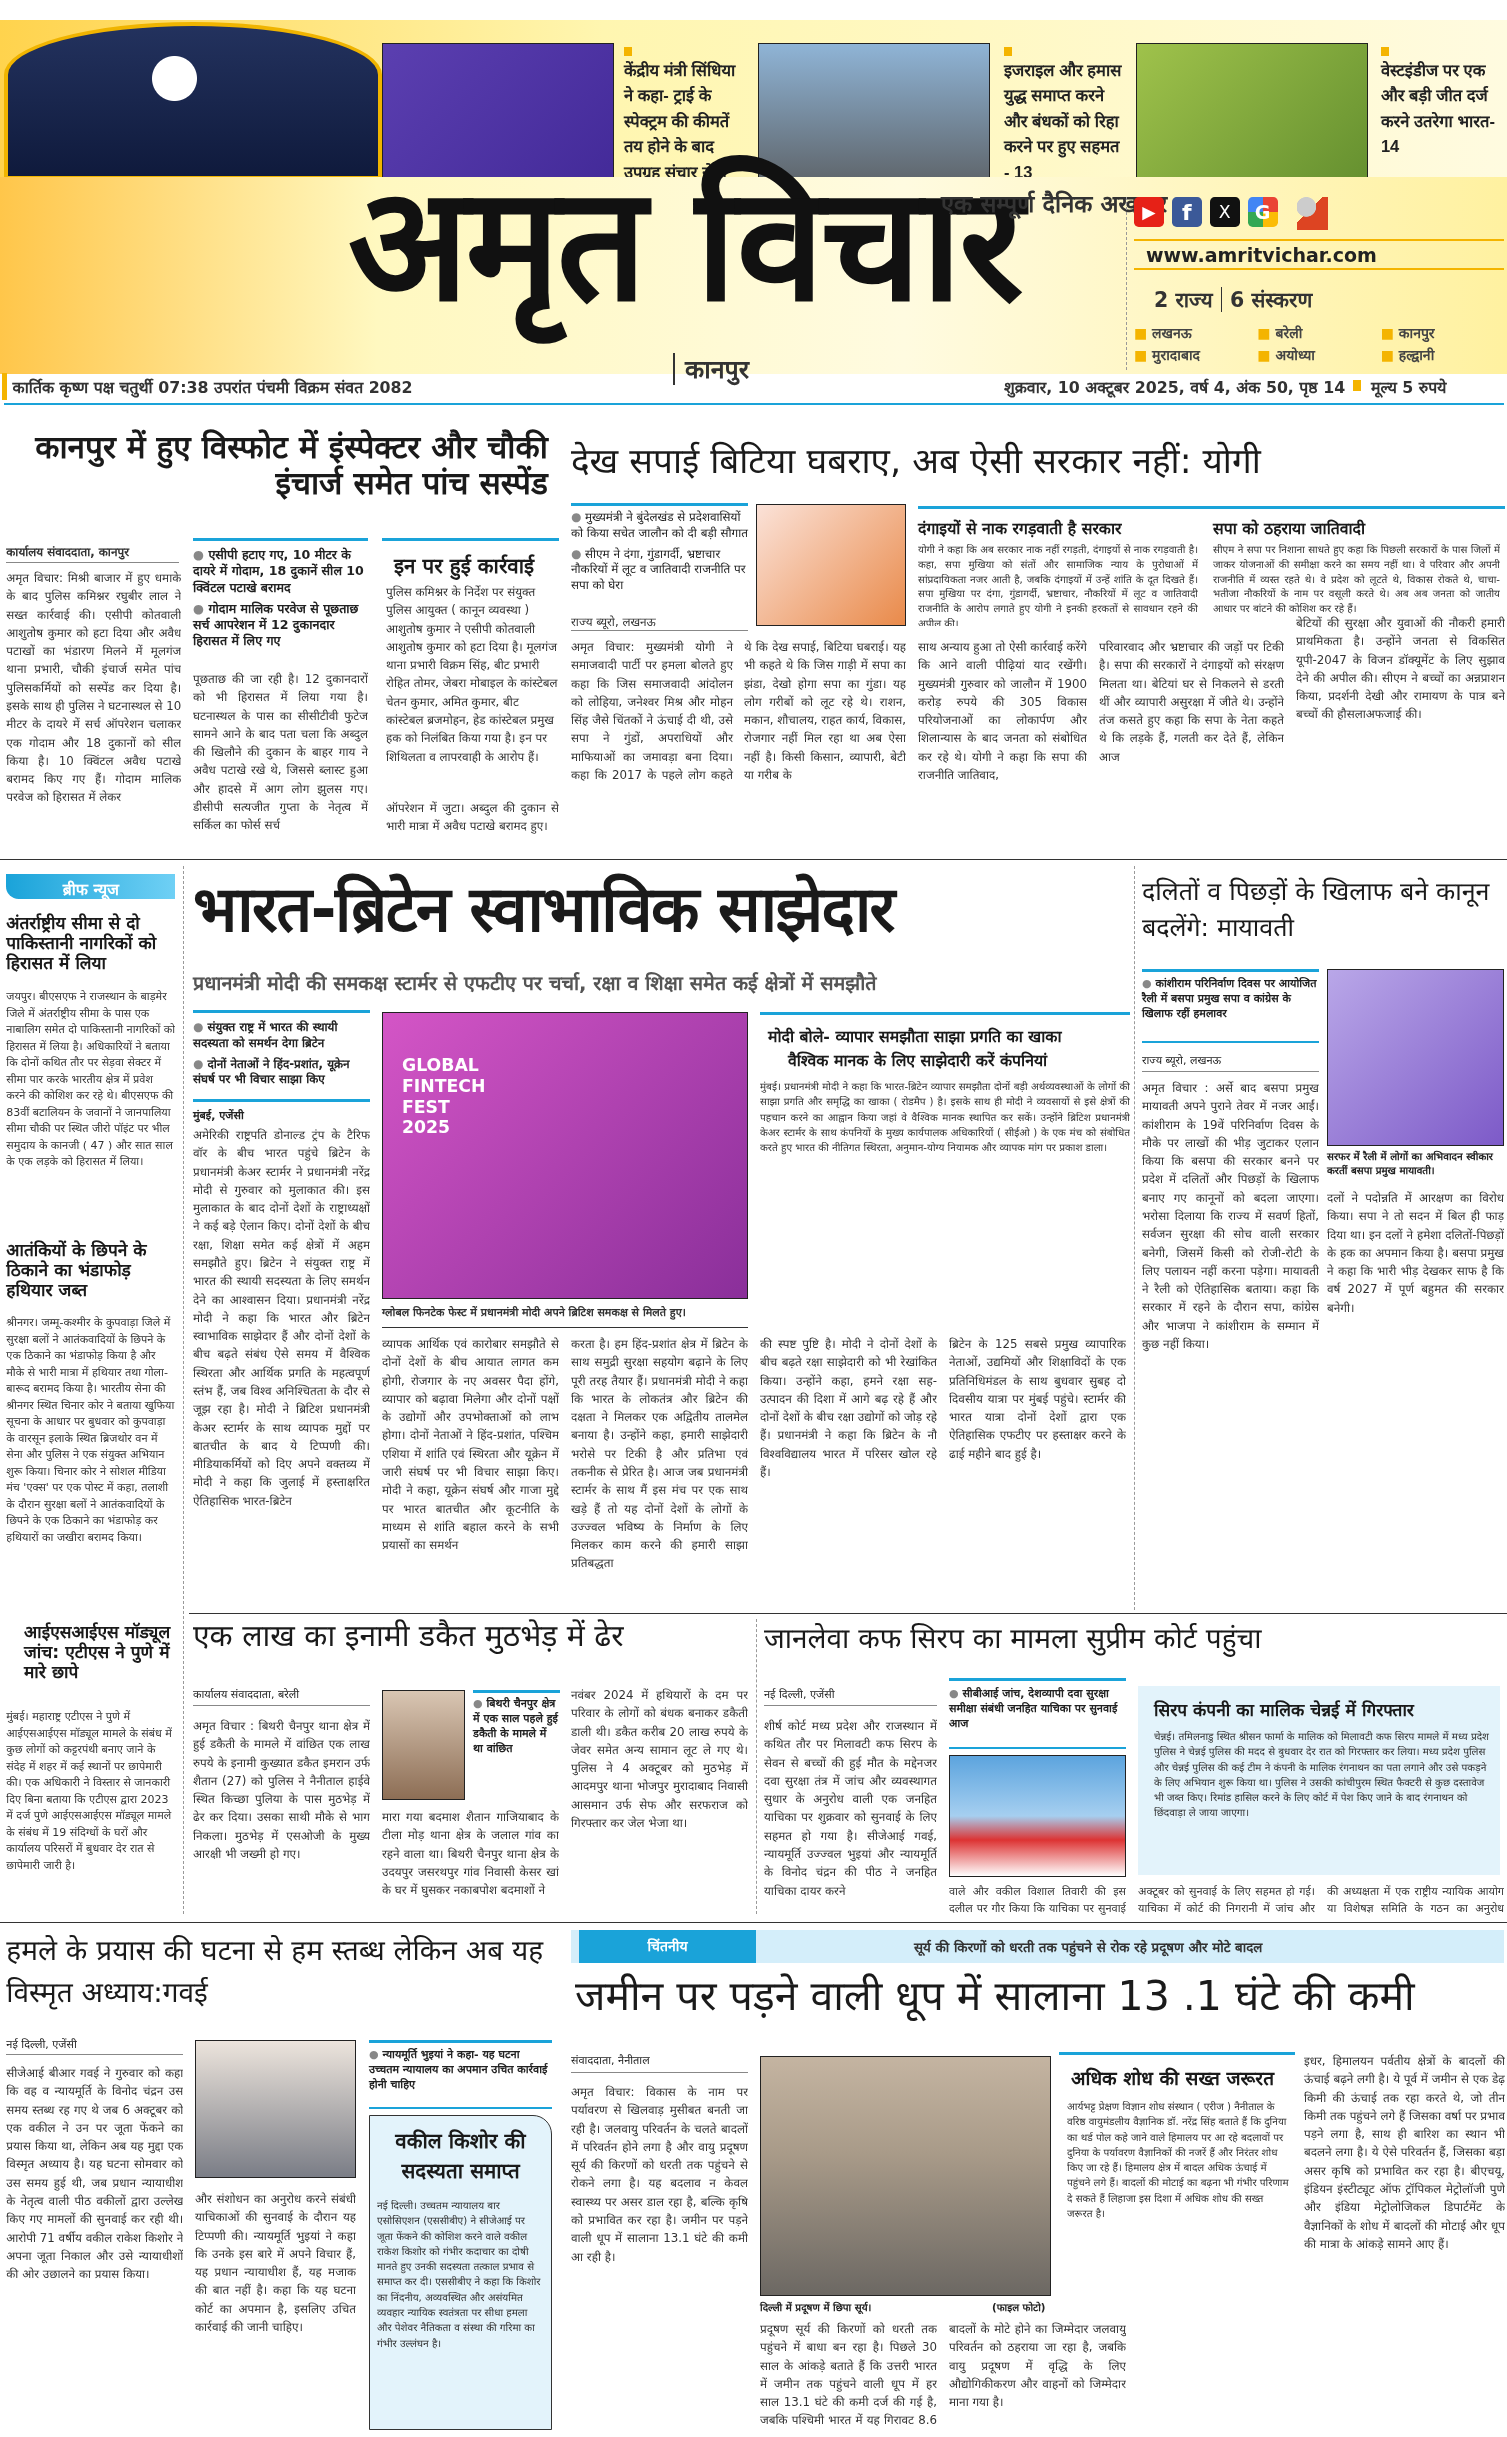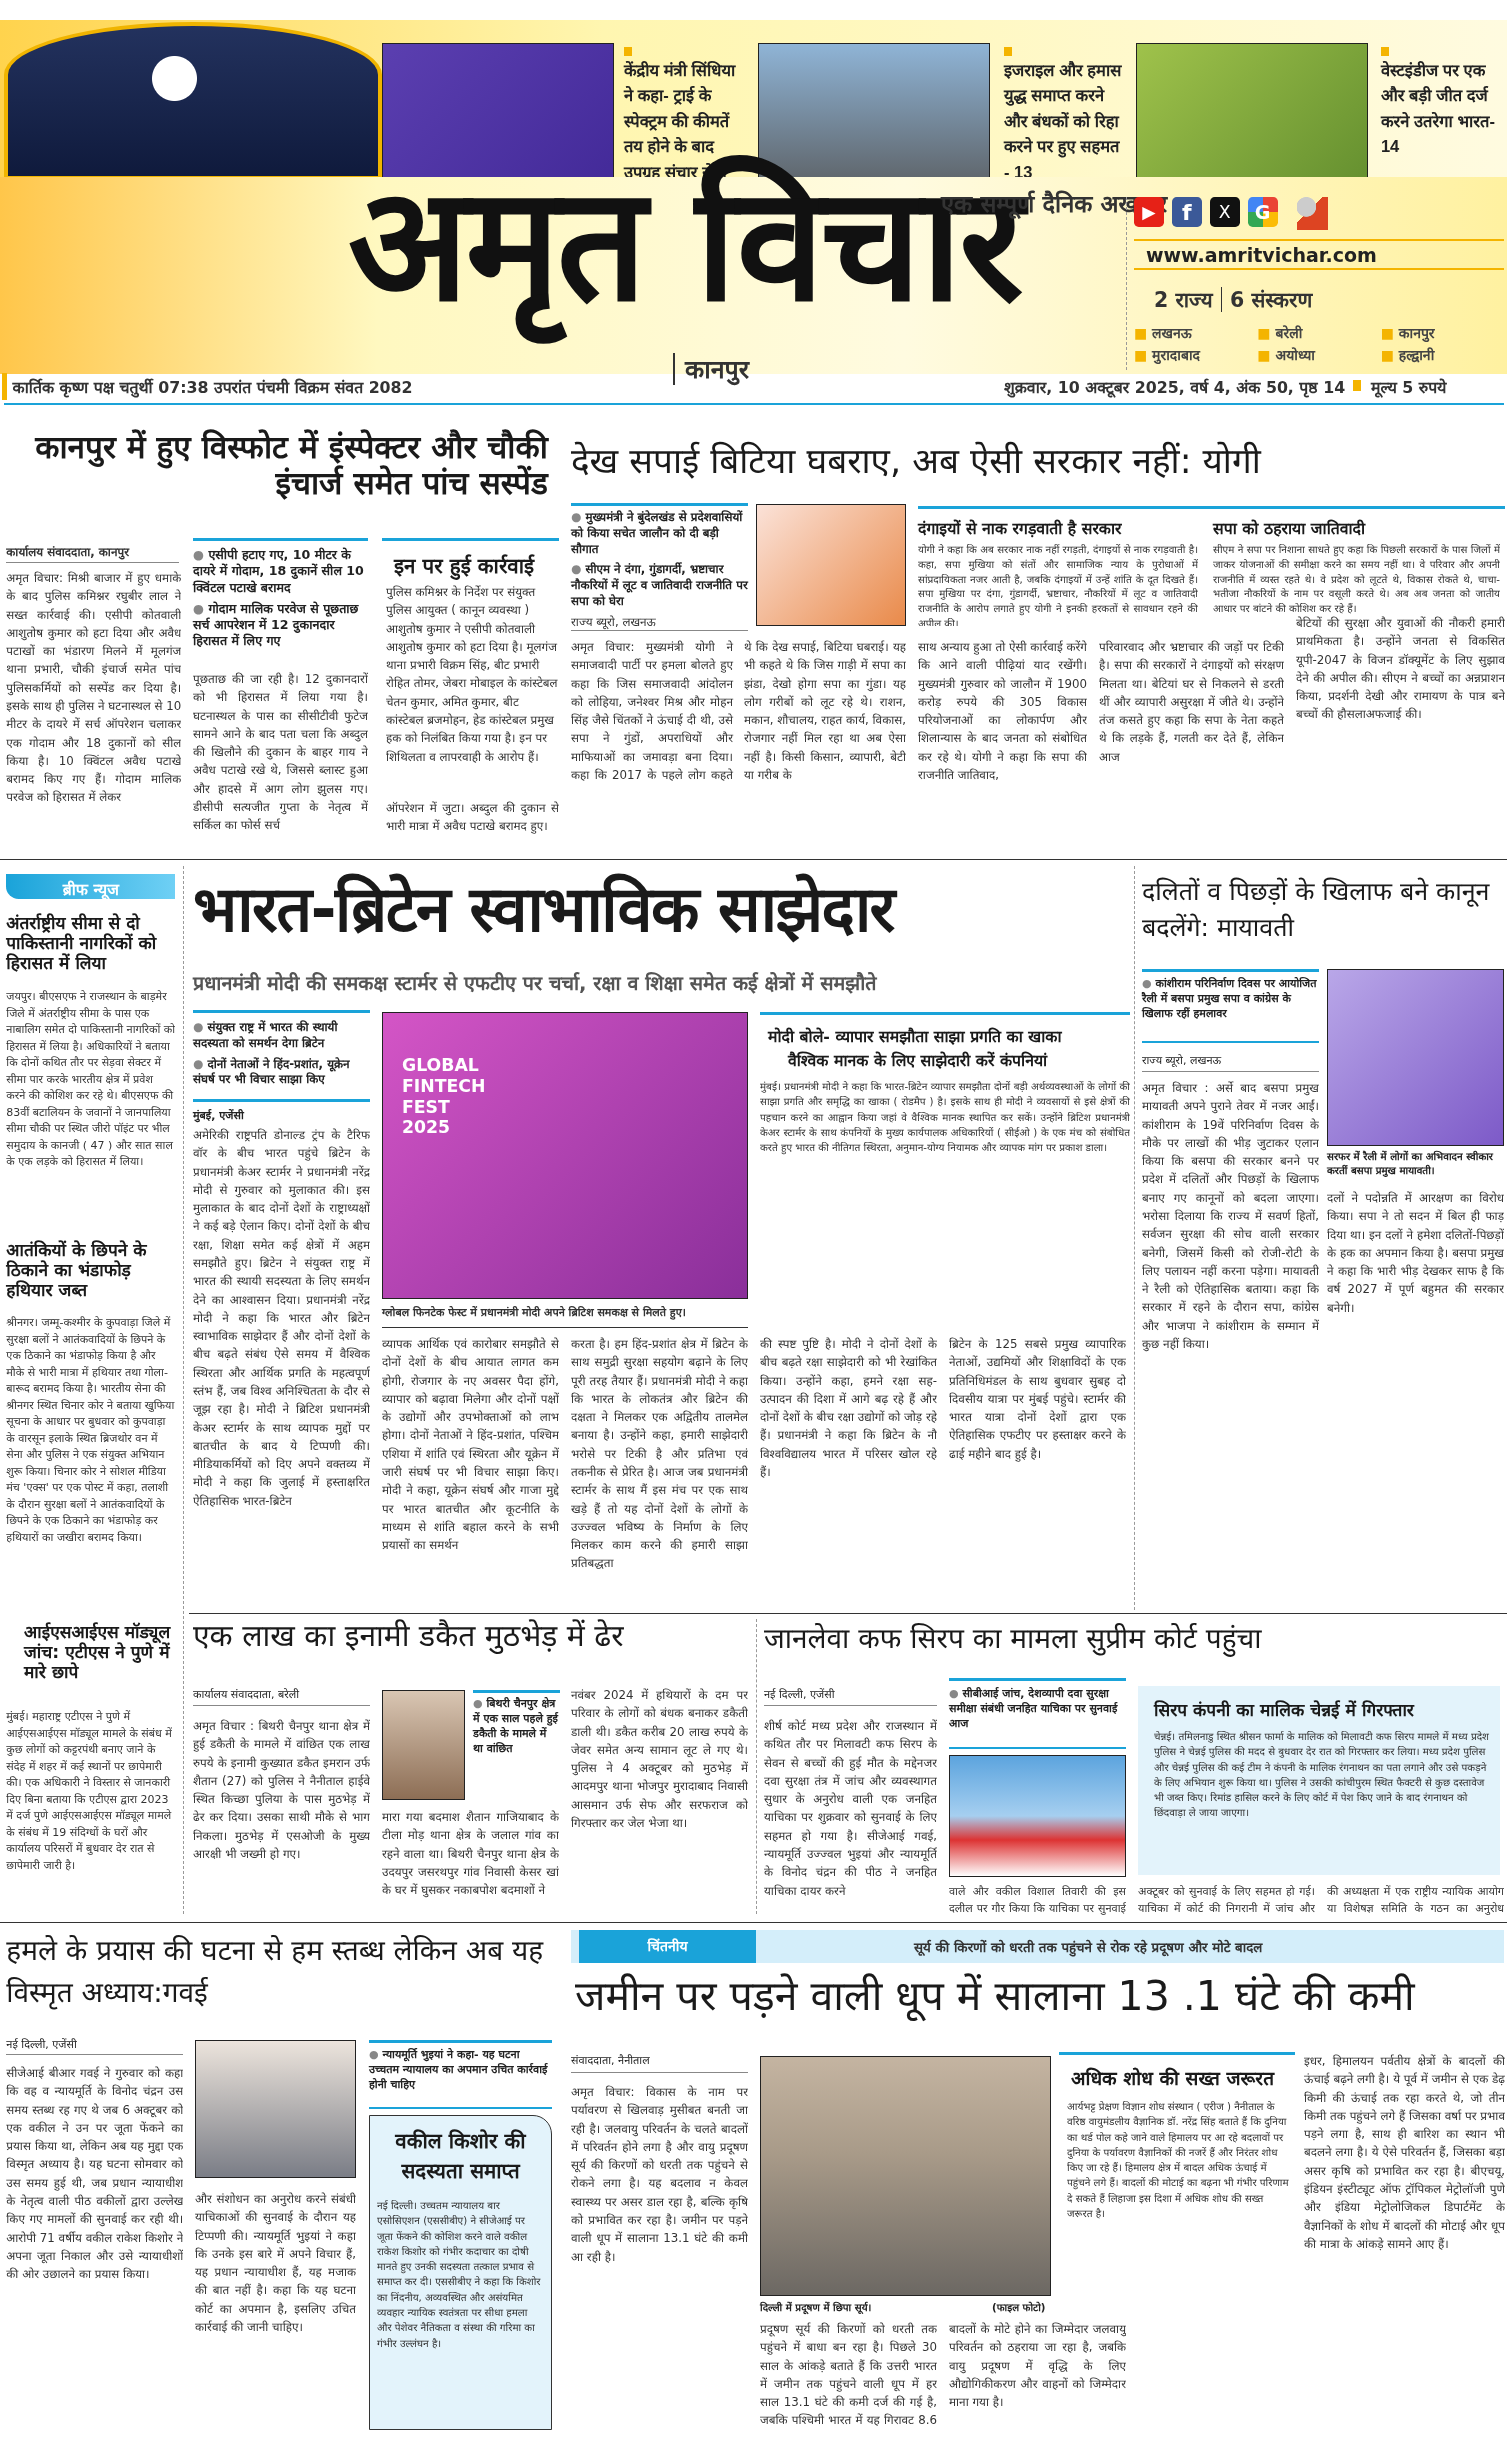--- a/index.html
+++ b/index.html
@@ -75,21 +75,21 @@
   <div class="bullet">गोदाम मालिक परवेज से पूछताछ सर्च आपरेशन में 12 दुकानदार हिरासत में लिए गए</div>
 </div>
 <div class="abs body" style="left:193px;top:670px;width:175px;height:161px;overflow:hidden">पूछताछ की जा रही है। 12 दुकानदारों को भी हिरासत में लिया गया है। घटनास्थल के पास का सीसीटीवी फुटेज सामने आने के बाद पता चला कि अब्दुल की खिलौने की दुकान के बाहर गाय ने अवैध पटाखे रखे थे, जिससे ब्लास्ट हुआ और हादसे में आग लोग झुलस गए। डीसीपी सत्यजीत गुप्ता के नेतृत्व में सर्किल का फोर्स सर्च</div>
 <div class="abs bar" style="left:382px;top:538px;width:177px;height:3.2px"></div>
 <div class="abs hl" style="left:394px;top:555px;font-size:20.5px">इन पर हुई कार्रवाई</div>
 <div class="abs body" style="left:386px;top:583px;width:173px;height:213px;overflow:hidden;text-align:left">पुलिस कमिश्नर के निर्देश पर संयुक्त पुलिस आयुक्त ( कानून व्यवस्था ) आशुतोष कुमार ने एसीपी कोतवाली आशुतोष कुमार को हटा दिया है। मूलगंज थाना प्रभारी विक्रम सिंह, बीट प्रभारी रोहित तोमर, जेबरा मोबाइल के कांस्टेबल चेतन कुमार, अमित कुमार, बीट कांस्टेबल ब्रजमोहन, हेड कांस्टेबल प्रमुख हक को निलंबित किया गया है। इन पर शिथिलता व लापरवाही के आरोप हैं।</div>
 <div class="abs body" style="left:386px;top:799px;width:173px;height:35px;overflow:hidden">ऑपरेशन में जुटा। अब्दुल की दुकान से भारी मात्रा में अवैध पटाखे बरामद हुए।</div>
 
 <div class="abs hl" style="left:571px;top:441px;font-size:35px;font-weight:normal">देख सपाई बिटिया घबराए, अब ऐसी सरकार नहीं: योगी</div>
 <div class="abs bar" style="left:571px;top:503px;width:177px;height:3.2px"></div>
-<div class="abs" style="left:571px;top:510px;width:177px;font-weight:bold;font-size:11.8px;line-height:1.35">
+<div class="abs" style="left:571px;top:510px;width:177px;font-weight:normal;font-size:11.8px;line-height:1.35">
   <div class="bullet" style="margin-bottom:4.7px">मुख्यमंत्री ने बुंदेलखंड से प्रदेशवासियों को किया सचेत जालौन को दी बड़ी सौगात</div>
   <div class="bullet">सीएम ने दंगा, गुंडागर्दी, भ्रष्टाचार नौकरियों में लूट व जातिवादी राजनीति पर सपा को घेरा</div>
 </div>
 <div class="abs img" style="left:756px;top:504px;width:150px;height:122px;background:linear-gradient(135deg,#fbe2d8,#e98a4a)"></div>
 <div class="abs bar" style="left:918px;top:506px;width:587px;height:3.2px"></div>
 <div class="abs hl" style="left:918px;top:520px;font-size:15.8px">दंगाइयों से नाक रगड़वाती है सरकार</div>
 <div class="abs body" style="left:918px;top:543px;width:280px;height:83px;overflow:hidden;font-size:10.2px;line-height:1.45">योगी ने कहा कि अब सरकार नाक नहीं रगड़ती, दंगाइयों से नाक रगड़वाती है। कहा, सपा मुखिया को संतों और सामाजिक न्याय के पुरोधाओं में सांप्रदायिकता नजर आती है, जबकि दंगाइयों में उन्हें शांति के दूत दिखते हैं। सपा मुखिया पर दंगा, गुंडागर्दी, भ्रष्टाचार, नौकरियों में लूट व जातिवादी राजनीति के आरोप लगाते हुए योगी ने इनकी हरकतों से सावधान रहने की अपील की।</div>
 <div class="abs hl" style="left:1213px;top:520px;font-size:15.8px">सपा को ठहराया जातिवादी</div>
 <div class="abs body" style="left:1213px;top:543px;width:287px;height:83px;overflow:hidden;font-size:10.2px;line-height:1.45">सीएम ने सपा पर निशाना साधते हुए कहा कि पिछली सरकारों के पास जिलों में जाकर योजनाओं की समीक्षा करने का समय नहीं था। वे परिवार और अपनी राजनीति में व्यस्त रहते थे। वे प्रदेश को लूटते थे, विकास रोकते थे, चाचा-भतीजा नौकरियों के नाम पर वसूली करते थे। अब अब जनता को जातीय आधार पर बांटने की कोशिश कर रहे हैं।</div>
 <div class="abs" style="left:571px;top:613px;font-size:11.8px;color:#333">राज्य ब्यूरो, लखनऊ</div>

